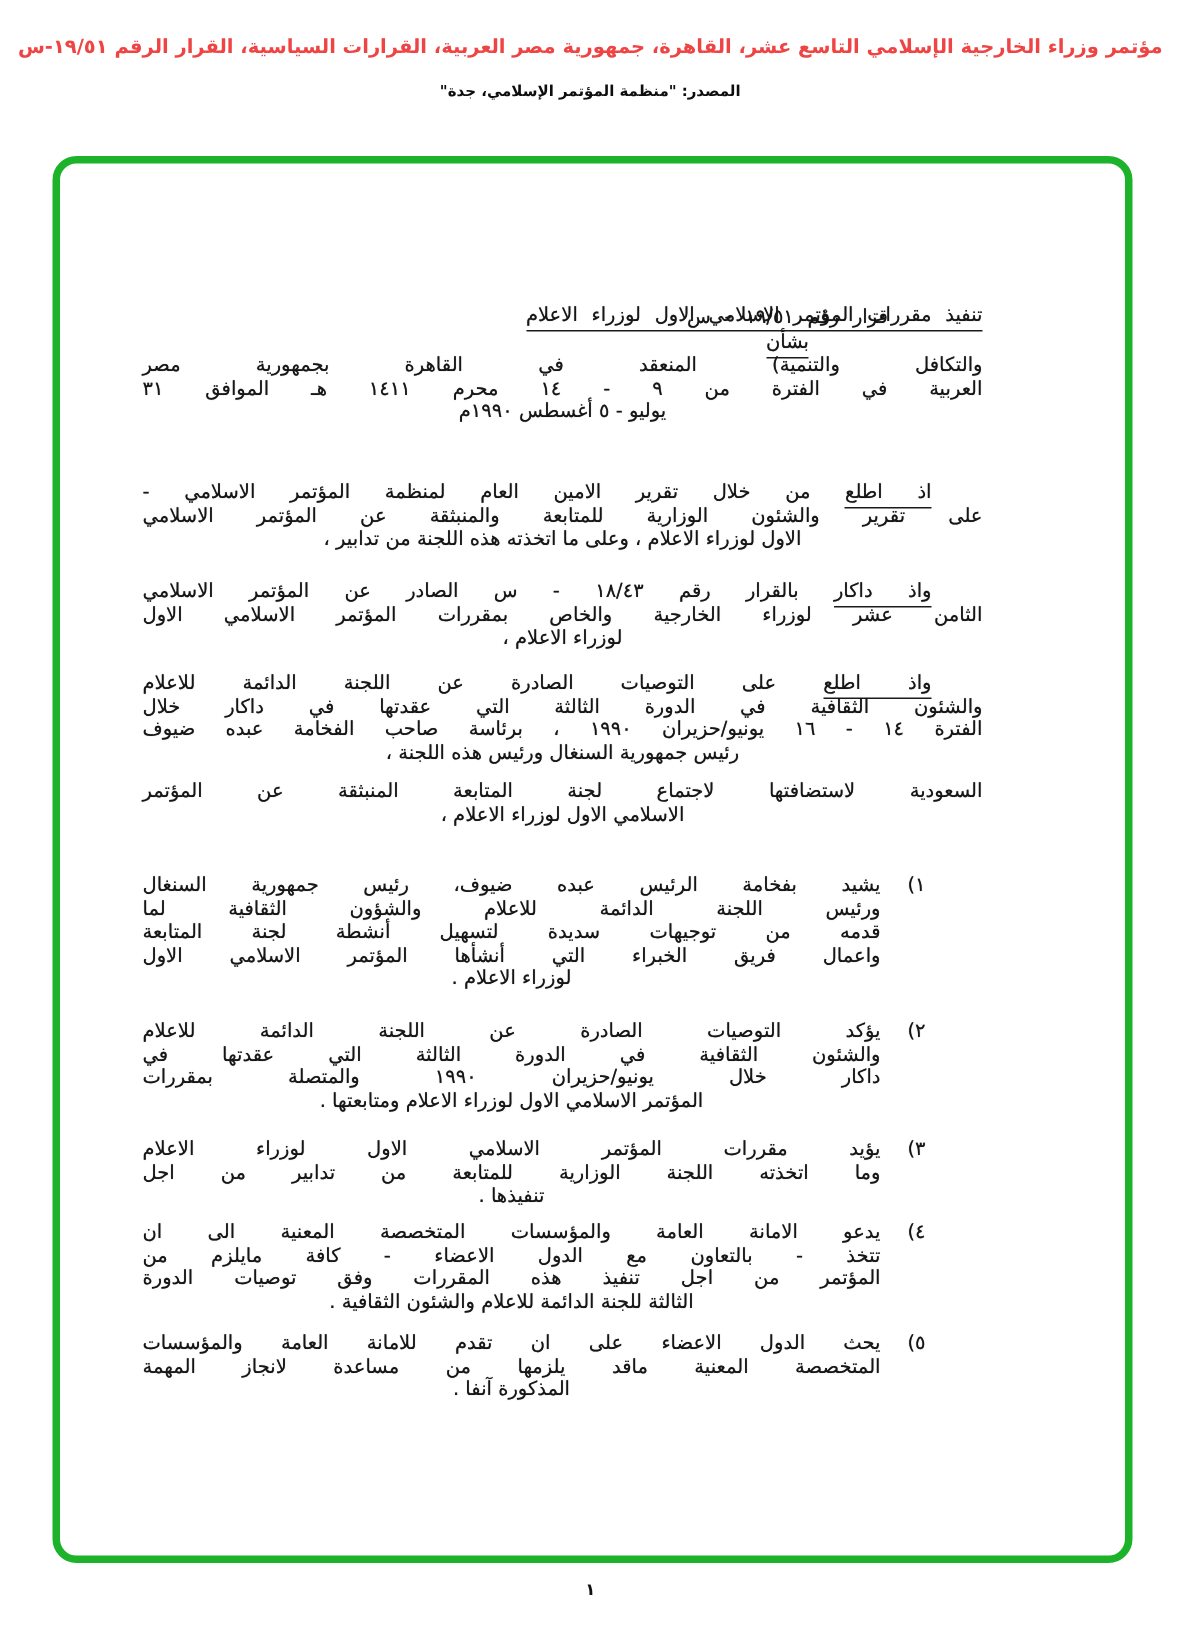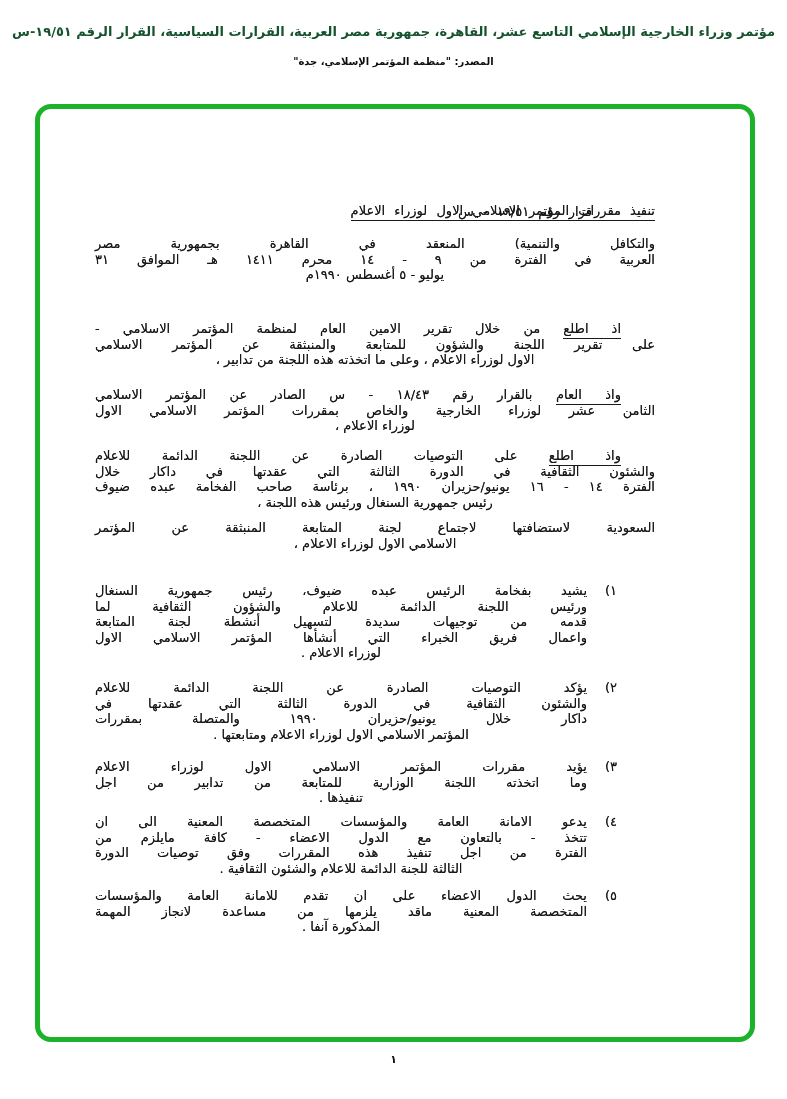--- a/index.html
+++ b/index.html
@@ -1,20 +1,20 @@
 <!DOCTYPE html>
 <html lang="ar"><head>
 <meta charset="utf-8">
 <style>
   html,body{margin:0;padding:0;background:#fff;}
   .page{position:relative;width:787px;height:1099px;background:#ffffff;overflow:hidden;
         font-family:"DejaVu Sans",sans-serif;color:#141414;}
   
   .hdr1{position:absolute;top:24px;left:0;width:787px;text-align:center;direction:rtl;
-        font-size:13px;font-weight:bold;letter-spacing:.2px;color:#14532d;}
+        font-size:13px;font-weight:bold;letter-spacing:.2px;color:#ef4444;}
   .hdr2{position:absolute;top:56px;left:0;width:787px;text-align:center;direction:rtl;
         font-size:10px;font-weight:bold;color:#0d0d0d;}
   
   .frame{position:absolute;left:35px;top:104px;width:710px;height:928px;
          border:5px solid #1cb32b;border-radius:16px;background:transparent;}
   
   .doc{direction:rtl;font-size:13px;line-height:15.6px;color:#161616;
        text-shadow:0 0 .5px rgba(0,0,0,.65);}
   .tblock{position:absolute;left:395px;top:0;width:260px;text-align:center;
           letter-spacing:2px;word-spacing:5px;white-space:nowrap;margin-top:28px;}
@@ -39,41 +39,44 @@
 <body>
 
 <div class="page">
 
   <div class="hdr1">مؤتمر وزراء الخارجية الإسلامي التاسع عشر، القاهرة، جمهورية مصر العربية، القرارات السياسية، القرار الرقم ١٩/٥١-س</div>
   <div class="hdr2">المصدر: "منظمة المؤتمر الإسلامي، جدة"</div>
 
   <div class="frame"></div>
 
   <div class="doc tblock t1">قرار رقم ١٩/٥١ - س</div>
+  <div class="doc tblock t2">
+    <span class="u">بشأن</span>
+  </div>
   <div class="doc t3">
     <span class="u">تنفيذ مقررات المؤتمر الاسلامي الاول لوزراء الاعلام</span>
   </div>
 
   <div class="doc para" style="top:236px">
     <div class="line jl">والتكافل والتنمية) المنعقد في القاهرة بجمهورية مصر</div>
     <div class="line jl">العربية في الفترة من ٩ - ١٤ محرم ١٤١١ هـ الموافق ٣١</div>
     <div class="line last">يوليو - ٥ أغسطس ١٩٩٠م</div>
   </div>
 
   <div class="doc para" style="top:321px">
     <div class="line jl ind">
       <span class="u">اذ اطلع</span><span> من خلال تقرير الامين العام لمنظمة المؤتمر الاسلامي -</span>
     </div>
-    <div class="line jl">على تقرير اللجنة والشؤون للمتابعة والمنبثقة عن المؤتمر الاسلامي</div>
+    <div class="line jl">على تقرير والشئون الوزارية للمتابعة والمنبثقة عن المؤتمر الاسلامي</div>
     <div class="line last">الاول لوزراء الاعلام ، وعلى ما اتخذته هذه اللجنة من تدابير ،</div>
   </div>
 
   <div class="doc para" style="top:387px">
     <div class="line jl ind">
-      <span class="u">واذ العام</span><span> بالقرار رقم ١٨/٤٣ - س الصادر عن المؤتمر الاسلامي</span>
+      <span class="u">واذ داكار</span><span> بالقرار رقم ١٨/٤٣ - س الصادر عن المؤتمر الاسلامي</span>
     </div>
     <div class="line jl">الثامن عشر لوزراء الخارجية والخاص بمقررات المؤتمر الاسلامي الاول</div>
     <div class="line last">لوزراء الاعلام ،</div>
   </div>
 
   <div class="doc para" style="top:448px">
     <div class="line jl ind">
       <span class="u">واذ اطلع</span><span> على التوصيات الصادرة عن اللجنة الدائمة للاعلام</span>
     </div>
     <div class="line jl">والشئون الثقافية في الدورة الثالثة التي عقدتها في داكار خلال</div>
@@ -107,21 +110,21 @@
     <span class="marker ltr">(٣</span>
     <div class="line jl">يؤيد مقررات المؤتمر الاسلامي الاول لوزراء الاعلام</div>
     <div class="line jl">وما اتخذته اللجنة الوزارية للمتابعة من تدابير من اجل</div>
     <div class="line last">تنفيذها .</div>
   </div>
 
   <div class="doc item" style="top:814px">
     <span class="marker ltr">(٤</span>
     <div class="line jl">يدعو الامانة العامة والمؤسسات المتخصصة المعنية الى ان</div>
     <div class="line jl">تتخذ - بالتعاون مع الدول الاعضاء - كافة مايلزم من</div>
-    <div class="line jl">الفترة من اجل تنفيذ هذه المقررات وفق توصيات الدورة</div>
+    <div class="line jl">المؤتمر من اجل تنفيذ هذه المقررات وفق توصيات الدورة</div>
     <div class="line last">الثالثة للجنة الدائمة للاعلام والشئون الثقافية .</div>
   </div>
 
   <div class="doc item" style="top:888px">
     <span class="marker ltr">(٥</span>
     <div class="line jl">يحث الدول الاعضاء على ان تقدم للامانة العامة والمؤسسات</div>
     <div class="line jl">المتخصصة المعنية ماقد يلزمها من مساعدة لانجاز المهمة</div>
     <div class="line last">المذكورة آنفا .</div>
   </div>
 

